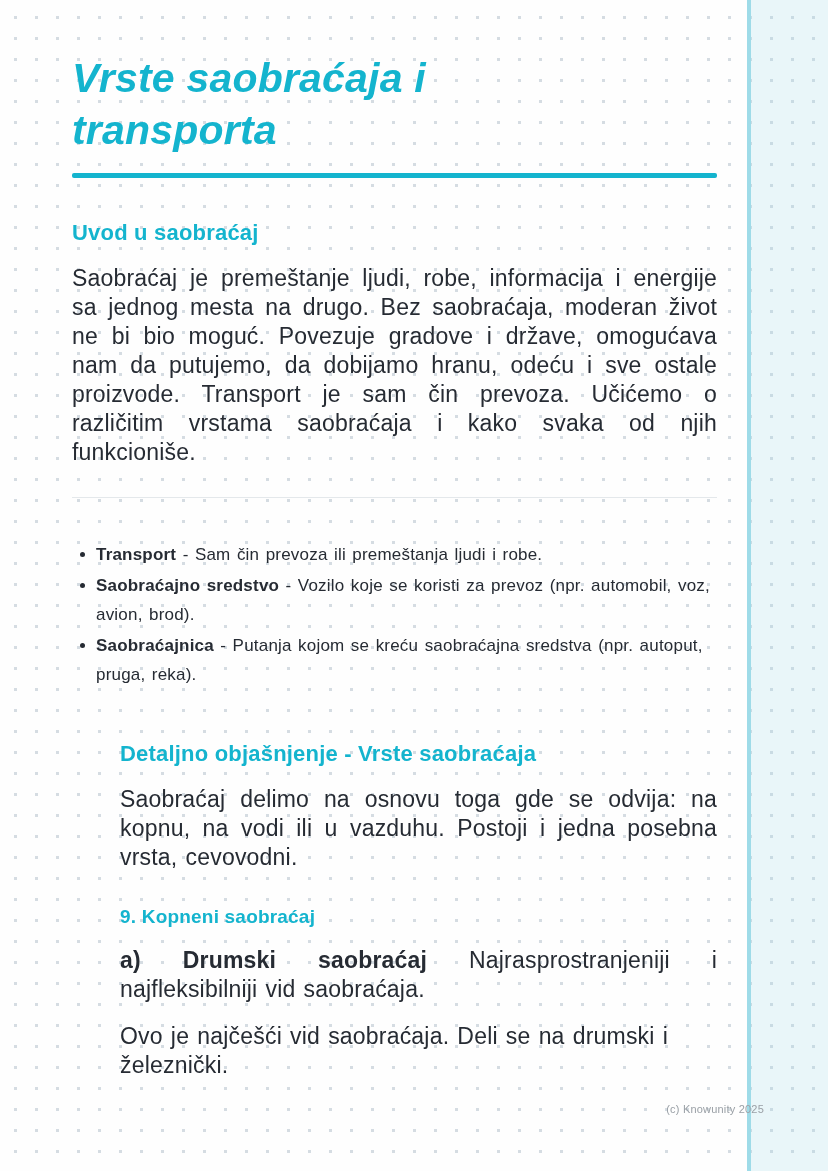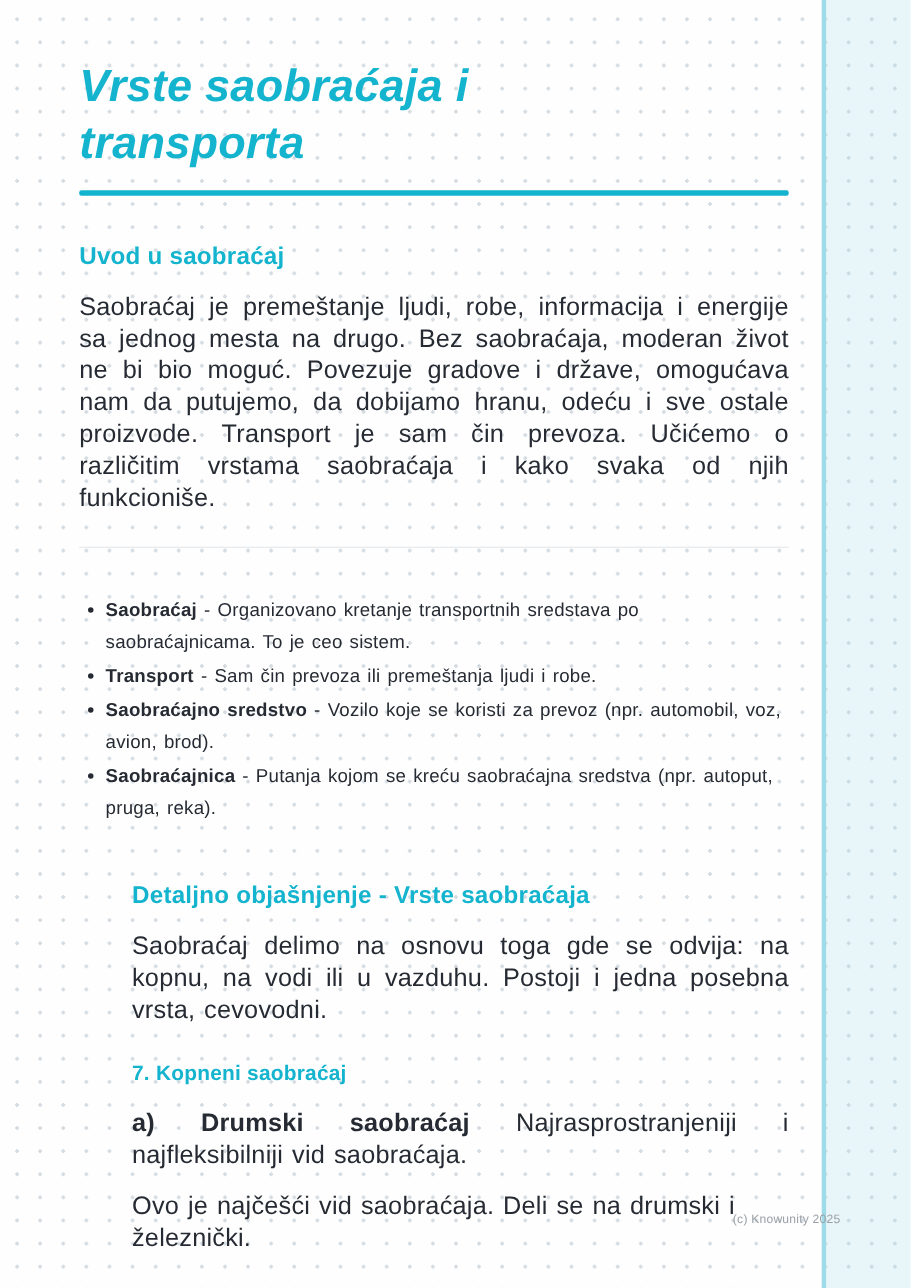--- a/index.html
+++ b/index.html
@@ -140,43 +140,39 @@
     <section class="sec">
       <h2 class="h2">Uvod u saobraćaj</h2>
       <p class="body just">Saobraćaj je premeštanje ljudi, robe, informacija i energije sa jednog mesta na drugo. Bez saobraćaja, moderan život ne bi bio moguć. Povezuje gradove i države, omogućava nam da putujemo, da dobijamo hranu, odeću i sve ostale proizvode. Transport je sam čin prevoza. Učićemo o različitim vrstama saobraćaja i kako svaka od njih funkcioniše.</p>
     </section>
 
     <div class="divider"></div>
 
     <section class="sec">
       <ul class="terms">
         <li>
-          <span class="term">Saobraćaj</span>
-          <span>- Organizovano kretanje transportnih sredstava po saobraćajnicama. To je ceo sistem.</span>
-        </li>
-        <li>
           <span class="term">Transport</span>
           <span>- Sam čin prevoza ili premeštanja ljudi i robe.</span>
         </li>
         <li>
           <span class="term">Saobraćajno sredstvo</span>
           <span>- Vozilo koje se koristi za prevoz (npr. automobil, voz, avion, brod).</span>
         </li>
         <li>
           <span class="term">Saobraćajnica</span>
           <span>- Putanja kojom se kreću saobraćajna sredstva (npr. autoput, pruga, reka).</span>
         </li>
       </ul>
     </section>
 
     <section class="sec-lg">
       <h2 class="h2">Detaljno objašnjenje - Vrste saobraćaja</h2>
       <p class="body just">Saobraćaj delimo na osnovu toga gde se odvija: na kopnu, na vodi ili u vazduhu. Postoji i jedna posebna vrsta, cevovodni.</p>
 
-      <h3 class="h3">7. Kopneni saobraćaj</h3>
+      <h3 class="h3">9. Kopneni saobraćaj</h3>
       <p class="body just">
         <span class="lead">a) Drumski saobraćaj</span>
         <span>Najrasprostranjeniji i najfleksibilniji vid saobraćaja.</span>
       </p>
 
       <p class="body">Ovo je najčešći vid saobraćaja. Deli se na drumski i železnički.</p>
     </section>
 
   </main>
 

